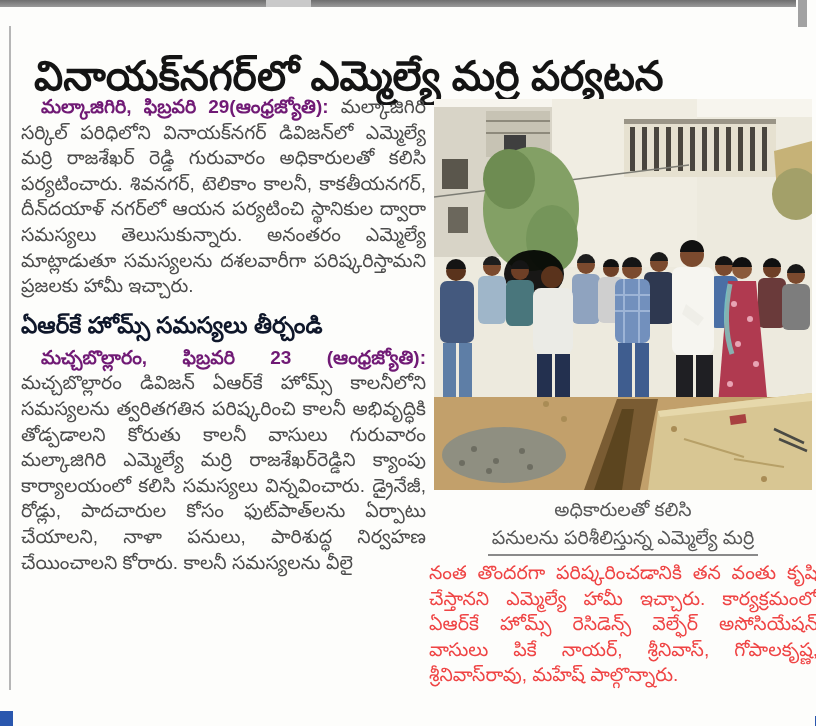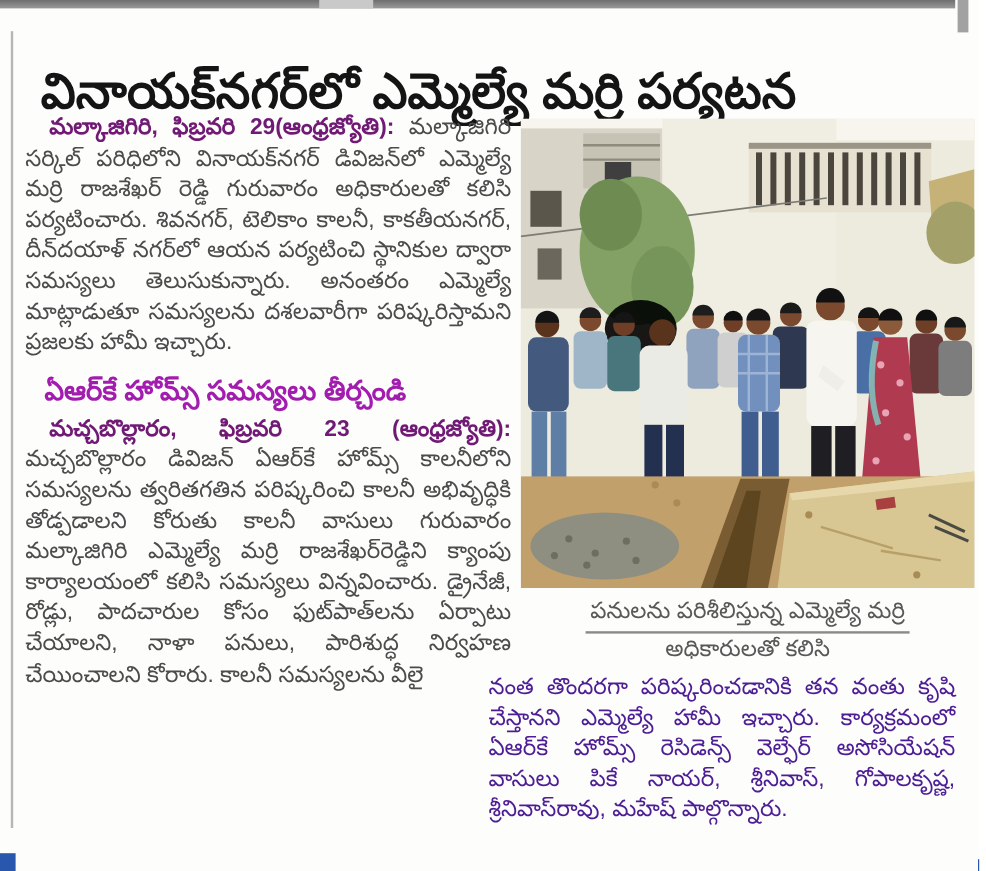--- a/index.html
+++ b/index.html
@@ -12,31 +12,31 @@
   .leftrule{position:absolute;left:9px;top:26px;width:2px;height:664px;background:#b6b6b6;}
 
   .headline{position:absolute;left:34px;top:20px;width:772px;
             font-size:41px;line-height:58px;font-weight:bold;color:#141414;
             white-space:nowrap;overflow:hidden;}
 
   .col-left{position:absolute;left:21px;top:94px;width:405px;}
   .body-par{margin:0;font-size:19px;line-height:25.6px;color:#4c4c4c;text-align:justify;}
   .indent{text-indent:20px;}
   .dateline{font-weight:bold;color:#701a75;}
-  .subhead{margin:11px 0 5px 16px;font-size:23px;line-height:30px;font-weight:bold;color:#a21caf;}
+  .subhead{margin:11px 0 5px 0;font-size:23px;line-height:30px;font-weight:bold;color:#0f172a;}
 
   .photo{position:absolute;left:434px;top:99px;width:378px;height:391px;background:#ece9de;}
   .photo svg{display:block;width:100%;height:100%;}
 
   .caption{position:absolute;left:428px;top:496px;width:390px;text-align:center;
            font-size:19px;line-height:28px;color:#585858;}
   .caption-underline{display:inline-block;border-bottom:2px solid #8a8a8a;padding:0 4px 2px 4px;}
 
-  .col-right{position:absolute;left:407px;top:560px;width:389px;
-             font-size:19px;line-height:25.6px;color:#4c1d95;text-align:justify;}
+  .col-right{position:absolute;left:429px;top:560px;width:389px;
+             font-size:19px;line-height:25.6px;color:#ef4444;text-align:justify;}
 
   .blue-bl{position:absolute;left:0;top:711px;width:13px;height:15px;background:#2a57ae;}
   .blue-br{position:absolute;left:815px;top:716px;width:7px;height:10px;background:#2a57ae;}
 </style>
 </head>
 <body>
 
 <div class="page">
 
   <div class="topbar"></div>
@@ -219,22 +219,22 @@
             <circle cx="240" cy="330" r="3"></circle>
             <circle cx="130" cy="320" r="3"></circle>
             <circle cx="112" cy="305" r="3"></circle>
             <circle cx="330" cy="380" r="3"></circle>
           </g>
       </g>
     </svg>
   </div>
 
   <div class="caption">
+    <div>అధికారులతో కలిసి</div>
     <div><span class="caption-underline">పనులను పరిశీలిస్తున్న ఎమ్మెల్యే మర్రి</span></div>
-    <div>అధికారులతో కలిసి</div>
   </div>
 
   <p class="col-right body-par">నంత తొందరగా పరిష్కరించడానికి తన వంతు కృషి చేస్తానని ఎమ్మెల్యే హామీ ఇచ్చారు. కార్యక్రమంలో ఏఆర్‌కే హోమ్స్ రెసిడెన్స్ వెల్ఫేర్ అసోసియేషన్ వాసులు పికే నాయర్, శ్రీనివాస్, గోపాలకృష్ణ, శ్రీనివాస్‌రావు, మహేష్ పాల్గొన్నారు.</p>
 
   <div class="blue-bl"></div>
   <div class="blue-br"></div>
 
 </div>
 
 </body></html>

